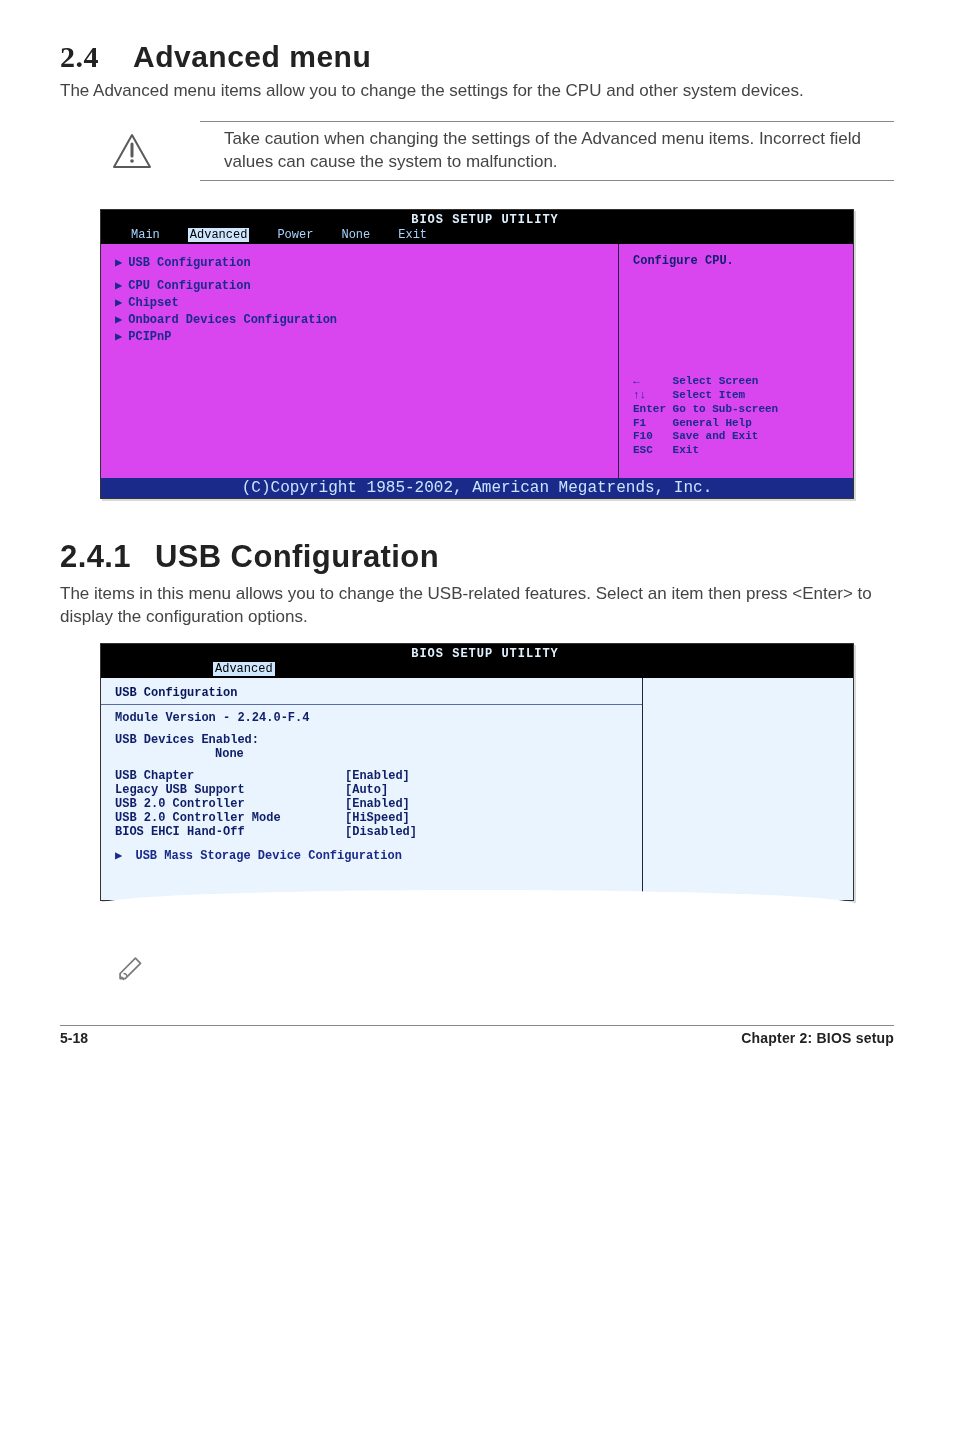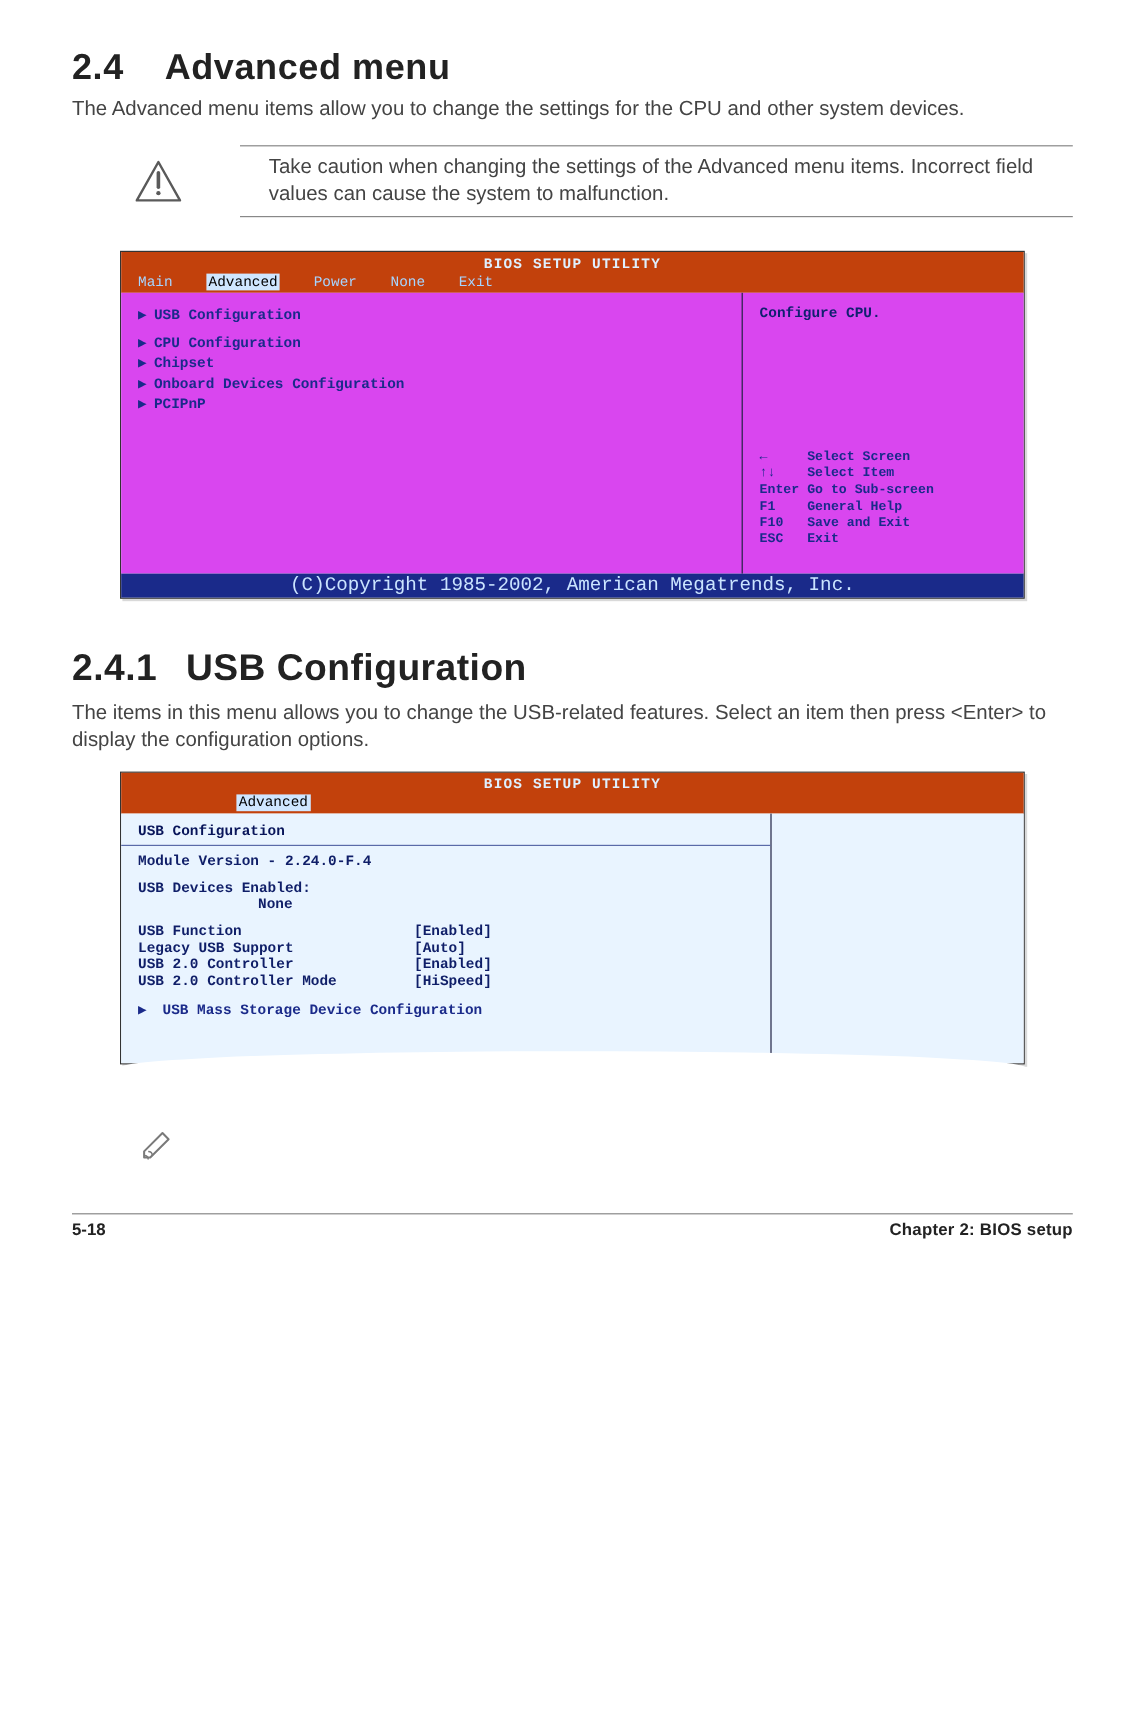--- a/index.html
+++ b/index.html
@@ -9,21 +9,21 @@
     color: #222;
     background: #fff;
     width: 834px;
   }
   h1.section-heading {
     font-size: 30px;
     font-weight: bold;
     letter-spacing: 0.5px;
     margin: 0 0 6px 0;
   }
-  h1.section-heading .secnum { display:inline-block; margin-right: 34px; }
+  h1.section-heading .secnum { display:inline-block; margin-right: 34px; font-family: Liberation Serif, serif; }
   p.body {
     font-size: 17px;
     line-height: 1.35;
     margin: 0 0 14px 0;
     color: #444;
   }
   .note-block {
     display: flex;
     align-items: center;
     margin: 0 0 24px 50px;
@@ -51,23 +51,23 @@
 
   
   .bios-box {
     margin: 0 40px 40px 40px;
     border: 1px solid #333;
     box-shadow: 2px 2px 0 rgba(0,0,0,.15);
     font-family: "Courier New", monospace;
     font-size: 12px;
   }
   .bios-header {
-    background: #c2410c;
+    background: #000000;
     color: #b3dfff;
-    padding: 2px 6px 0 6px;
+    padding: 2px 6px 0 22px;
   }
   .bios-title {
     text-align: center;
     font-weight: bold;
     letter-spacing: 1px;
     color:#dff0ff;
     padding: 1px 0;
   }
   .bios-tabs {
     display: flex;
@@ -259,34 +259,38 @@
   <div class="bios-sub-body">
     <div class="bios-sub-left">
       <div class="hdr">USB Configuration</div>
       <hr>
       <div>Module Version - 2.24.0-F.4</div>
       <div style="height:8px"></div>
       <div>USB Devices Enabled:</div>
       <div class="subindent">None</div>
       <div style="height:8px"></div>
       <div class="kvrow">
-          <span class="k">USB Function</span>
+          <span class="k">USB Chapter</span>
           <span class="v">[Enabled]</span>
         </div>
       <div class="kvrow">
           <span class="k">Legacy USB Support</span>
           <span class="v">[Auto]</span>
         </div>
       <div class="kvrow">
           <span class="k">USB 2.0 Controller</span>
           <span class="v">[Enabled]</span>
         </div>
       <div class="kvrow">
           <span class="k">USB 2.0 Controller Mode</span>
           <span class="v">[HiSpeed]</span>
+        </div>
+      <div class="kvrow">
+          <span class="k">BIOS EHCI Hand-Off</span>
+          <span class="v">[Disabled]</span>
         </div>
       <div style="height:8px"></div>
       <div class="bios-menuitem"><span class="tri">▶</span> <span>USB Mass Storage Device Configuration</span></div>
       <div style="height:22px"></div>
     </div>
     <div class="bios-sub-right"></div>
   </div>
 </div>
 
 <div class="note-block" style="margin-top:20px">

